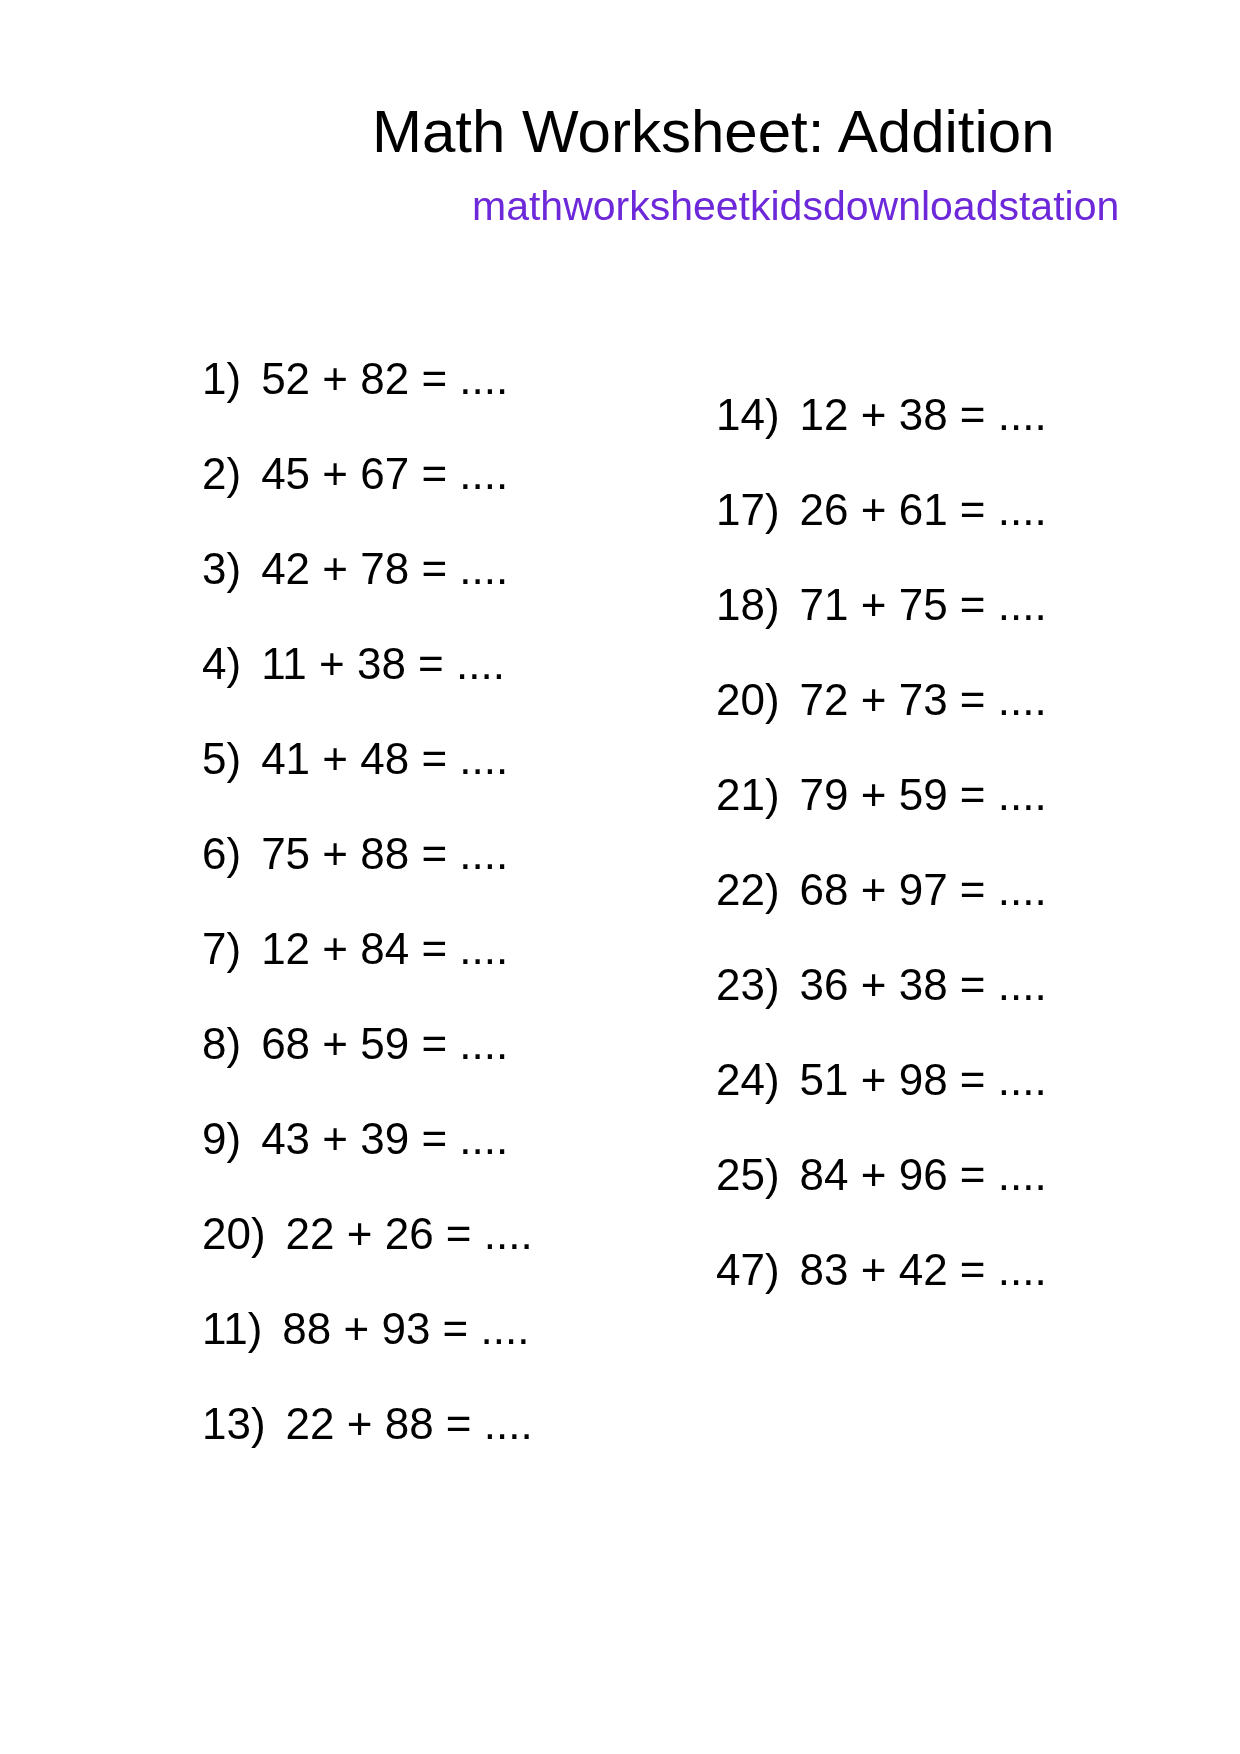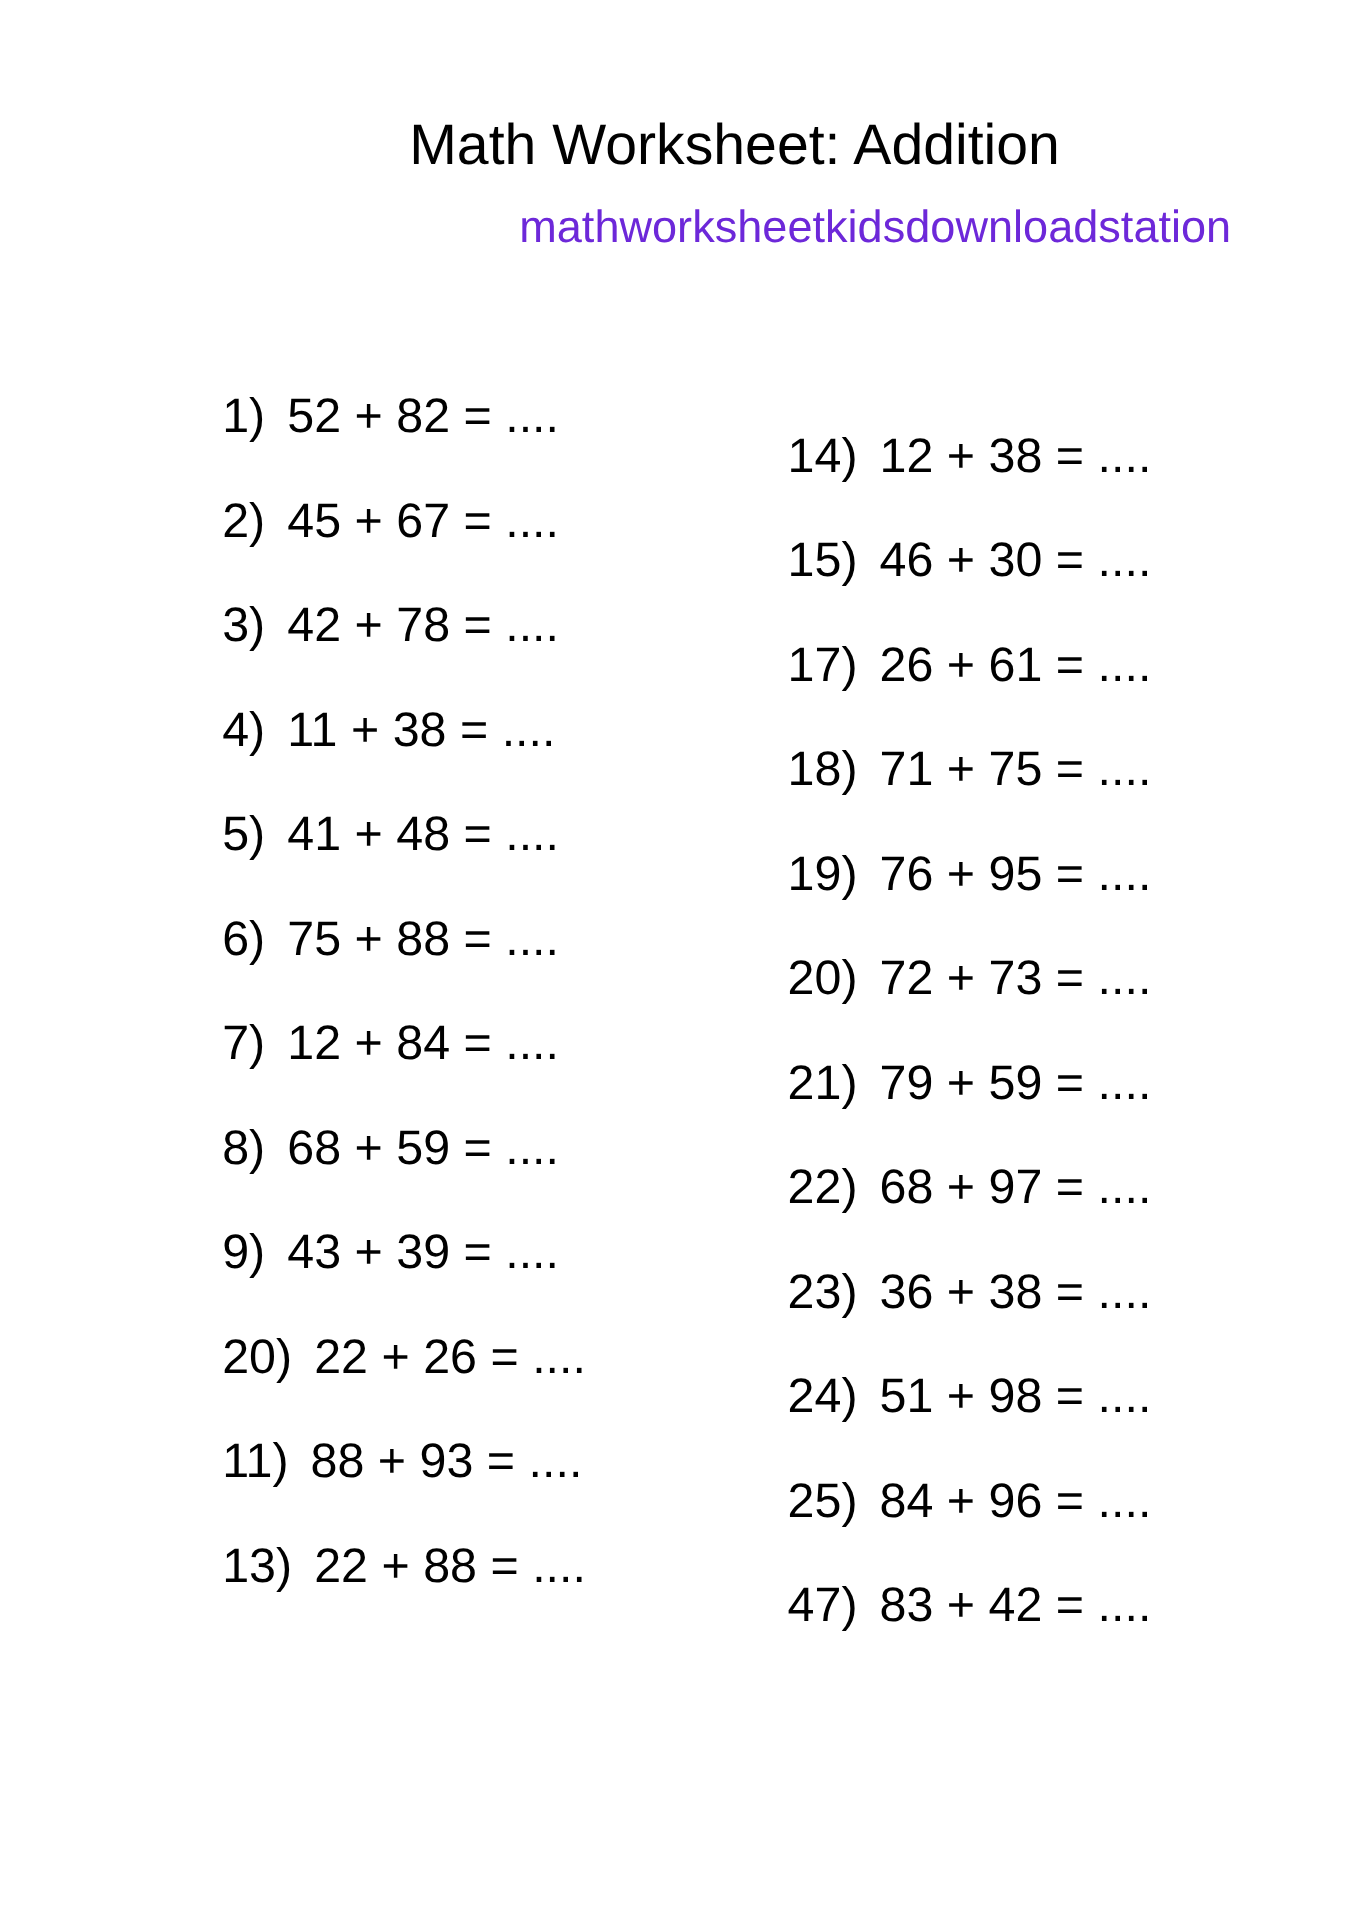--- a/index.html
+++ b/index.html
@@ -1,18 +1,18 @@
 <!DOCTYPE html>
 <html><head>
   <meta charset="utf-8">
   <style>
     html, body { margin: 0; padding: 0; background: #ffffff; }
     body { width: 1240px; height: 1754px; position: relative; overflow: hidden;
            font-family: "Liberation Sans", sans-serif; color: #000; }
-    .title { position: absolute; left: 372px; top: 96px; font-size: 52px; line-height: 72px;
+    .title { position: absolute; left: 372px; top: 96px; font-size: 60px; line-height: 72px;
              white-space: nowrap; }
     .subtitle { position: absolute; left: 472px; top: 182px; font-size: 41px; line-height: 48px;
                 color: #6d28d9; white-space: nowrap; }
     .col { position: absolute; top: 354px; }
     .col-left { left: 202px; }
     .col-right { left: 716px; margin-top: 36px; }
     .problem { height: 95px; font-size: 44px; line-height: 50px; white-space: nowrap; }
     .num { display: inline-block; }
     .expr { margin-left: 20px; text-align: center; }
   </style>
@@ -32,24 +32,22 @@
   <div class="problem"><span class="num">7)</span><span class="expr">12 + 84 = ....</span></div>
   <div class="problem"><span class="num">8)</span><span class="expr">68 + 59 = ....</span></div>
   <div class="problem"><span class="num">9)</span><span class="expr">43 + 39 = ....</span></div>
   <div class="problem"><span class="num">20)</span><span class="expr">22 + 26 = ....</span></div>
   <div class="problem"><span class="num">11)</span><span class="expr">88 + 93 = ....</span></div>
   <div class="problem"><span class="num">13)</span><span class="expr">22 + 88 = ....</span></div>
 </div>
 
 <div class="col col-right">
   <div class="problem"><span class="num">14)</span><span class="expr">12 + 38 = ....</span></div>
-  <div class="problem"><span class="num">15)</span><span class="expr">46 + 30 = ....</span></div>
   <div class="problem"><span class="num">17)</span><span class="expr">26 + 61 = ....</span></div>
   <div class="problem"><span class="num">18)</span><span class="expr">71 + 75 = ....</span></div>
-  <div class="problem"><span class="num">19)</span><span class="expr">76 + 95 = ....</span></div>
   <div class="problem"><span class="num">20)</span><span class="expr">72 + 73 = ....</span></div>
   <div class="problem"><span class="num">21)</span><span class="expr">79 + 59 = ....</span></div>
   <div class="problem"><span class="num">22)</span><span class="expr">68 + 97 = ....</span></div>
   <div class="problem"><span class="num">23)</span><span class="expr">36 + 38 = ....</span></div>
   <div class="problem"><span class="num">24)</span><span class="expr">51 + 98 = ....</span></div>
   <div class="problem"><span class="num">25)</span><span class="expr">84 + 96 = ....</span></div>
   <div class="problem"><span class="num">47)</span><span class="expr">83 + 42 = ....</span></div>
 </div>
 
 </body></html>

